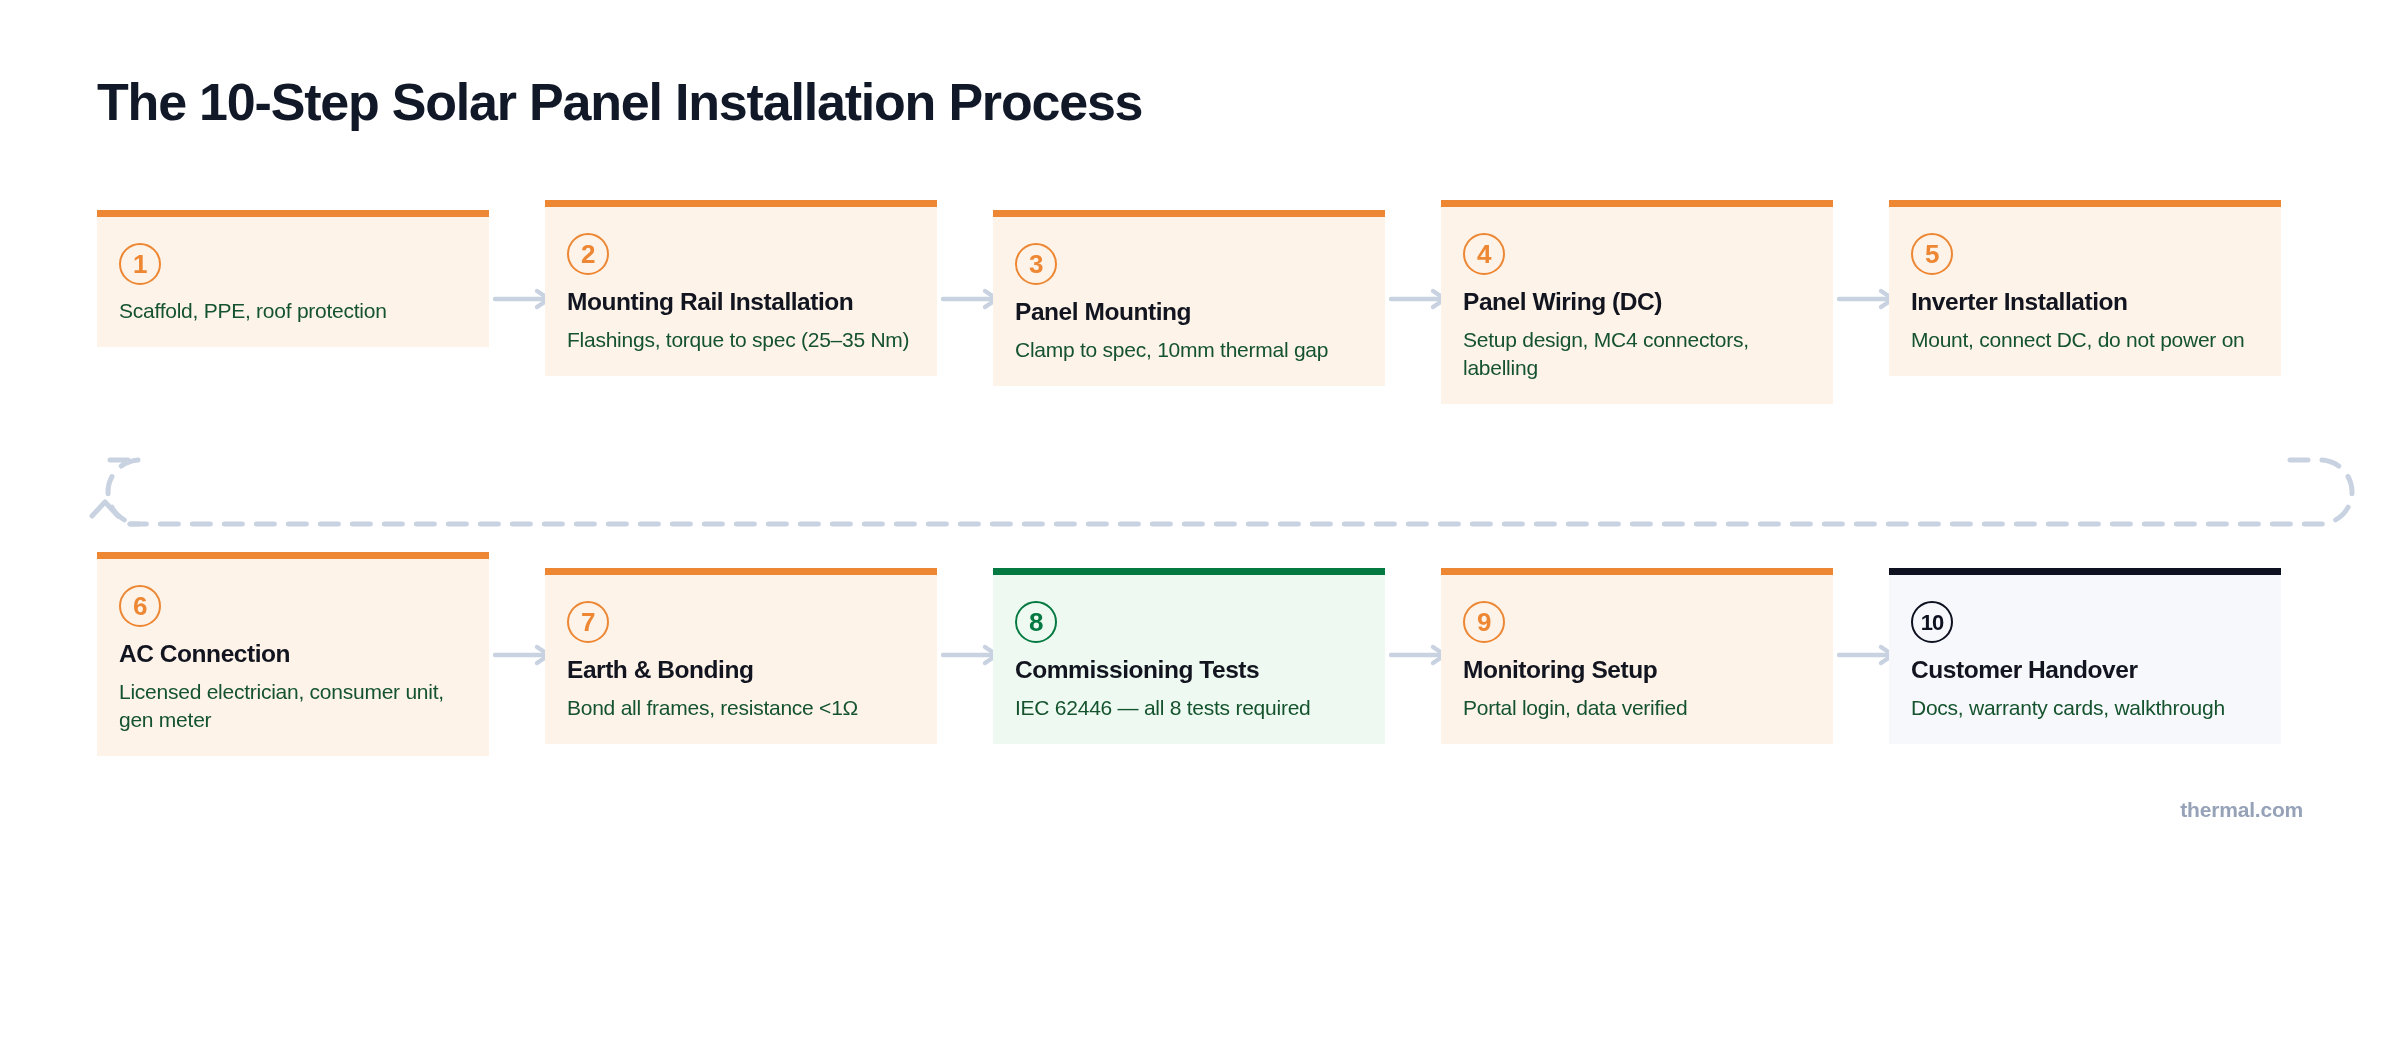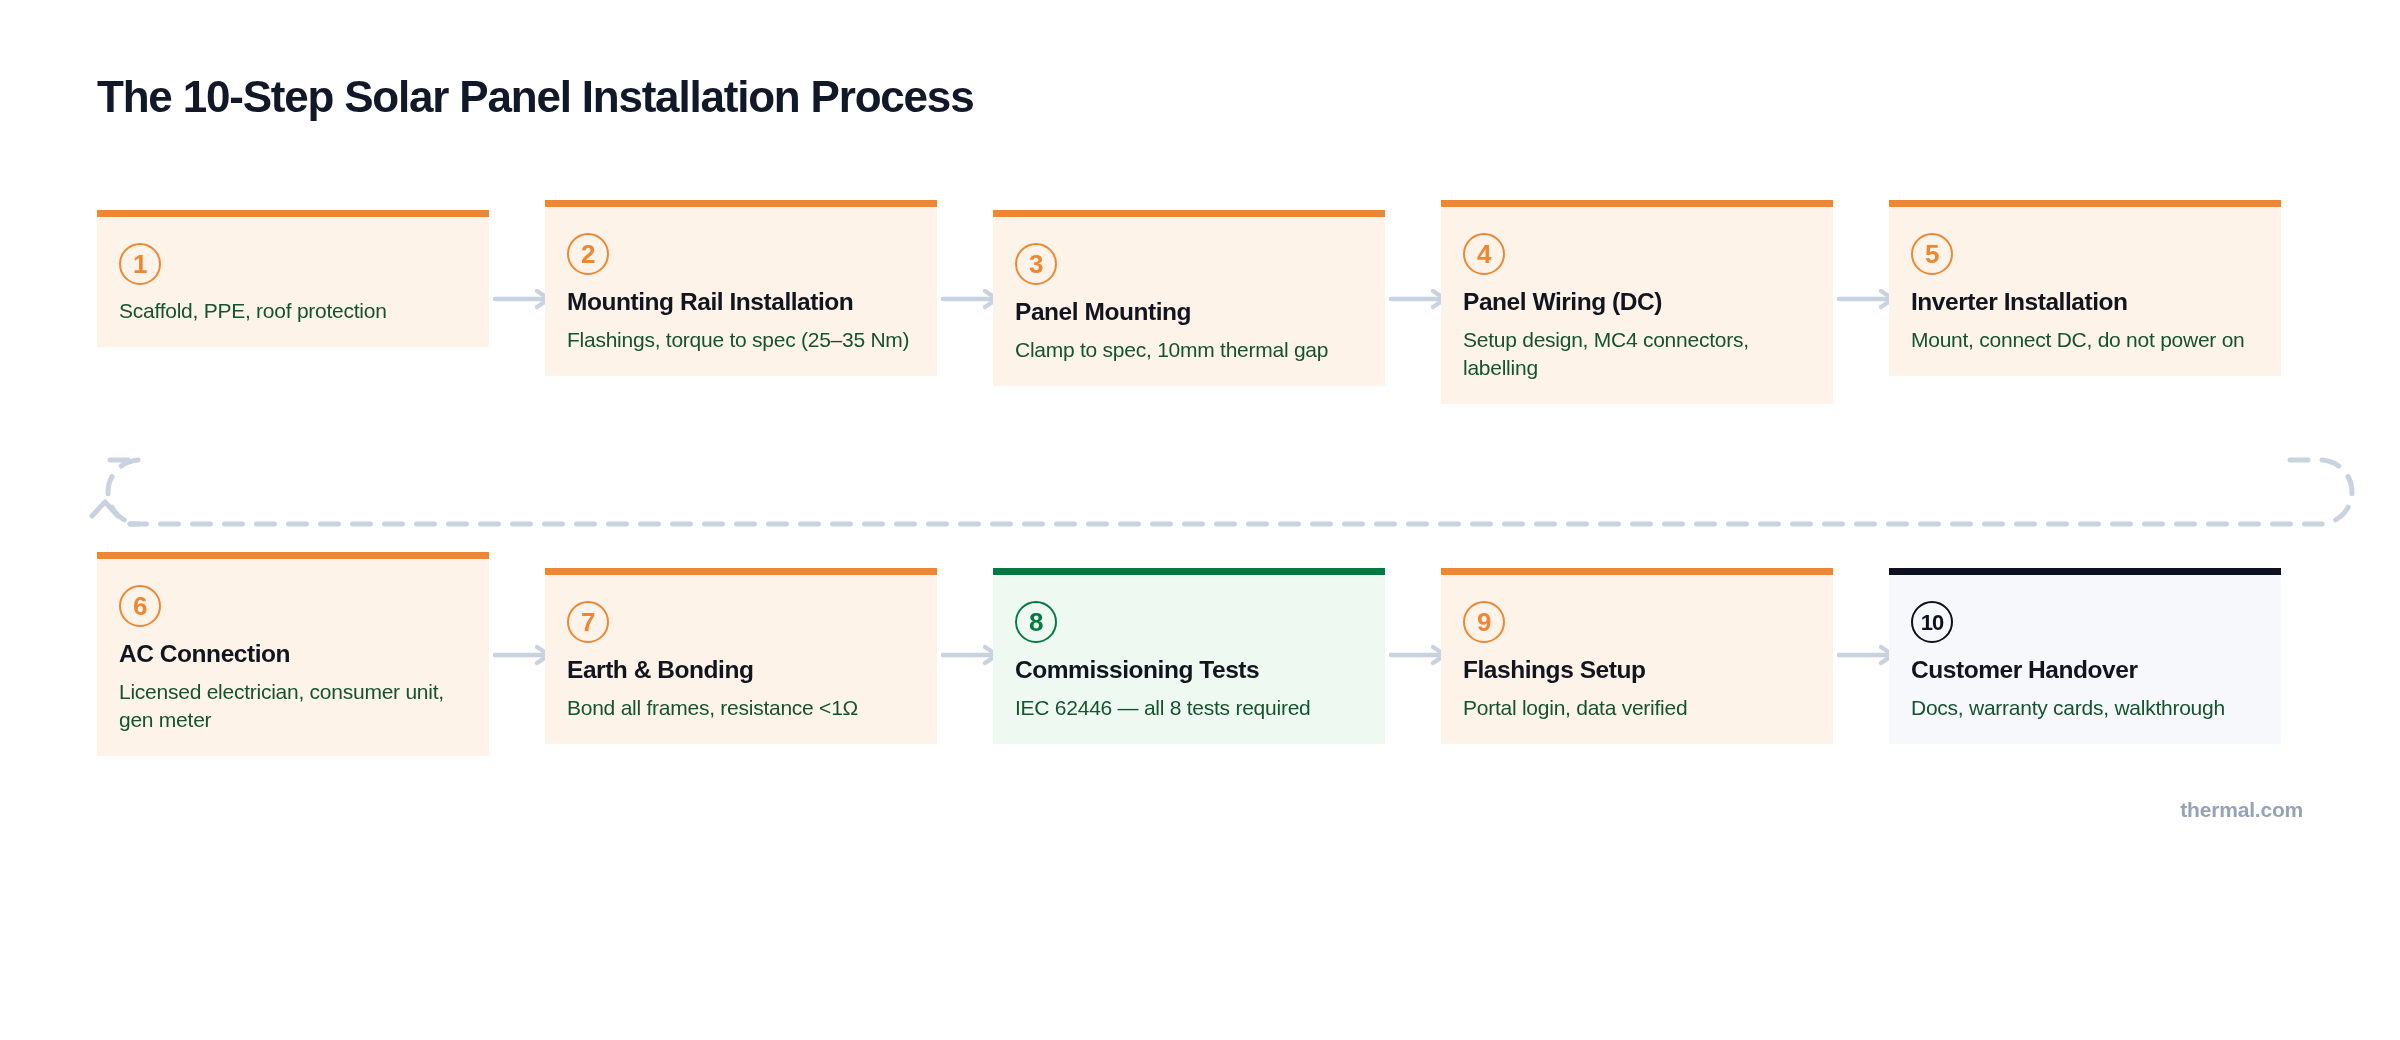--- a/index.html
+++ b/index.html
@@ -13,21 +13,21 @@
   #page {
     position:relative;
     width:2400px; height:1040px;
     background:#ffffff;
   }
 
   
   #title {
     position:absolute;
     left:97px; top:72px;
-    font-size:44px;
+    font-size:52px;
     font-weight:bold;
     letter-spacing:-1.2px;
     color:#111827;
     white-space:nowrap;
   }
 
   
   .row { position:absolute; left:0; top:0; width:2400px; }
 
   .card {
@@ -183,21 +183,21 @@
       <div class="c-desc">IEC 62446 — all 8 tests required</div>
     </div>
 
     <svg class="arrow" style="left:1389px; top:642px;" viewBox="0 0 66 26">
       <path d="M2 13 H52" stroke="#c8d2e0" stroke-width="4.5" fill="none" stroke-linecap="round"></path>
       <path d="M44 5 L56 13 L44 21" stroke="#c8d2e0" stroke-width="4.5" fill="none" stroke-linecap="round" stroke-linejoin="round"></path>
     </svg>
 
     <div class="card" style="left:1441px; top:568px;">
       <div class="badge">9</div>
-      <div class="c-title">Flashings Setup</div>
+      <div class="c-title">Monitoring Setup</div>
       <div class="c-desc">Portal login, data verified</div>
     </div>
 
     <svg class="arrow" style="left:1837px; top:642px;" viewBox="0 0 66 26">
       <path d="M2 13 H52" stroke="#c8d2e0" stroke-width="4.5" fill="none" stroke-linecap="round"></path>
       <path d="M44 5 L56 13 L44 21" stroke="#c8d2e0" stroke-width="4.5" fill="none" stroke-linecap="round" stroke-linejoin="round"></path>
     </svg>
 
     <div class="card navy" style="left:1889px; top:568px;">
       <div class="badge wide">10</div>

